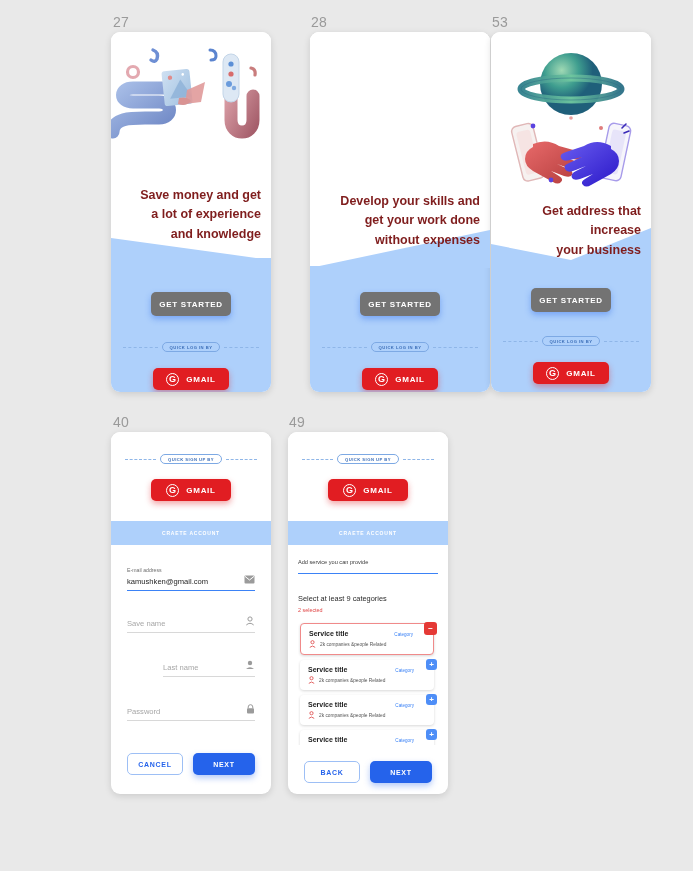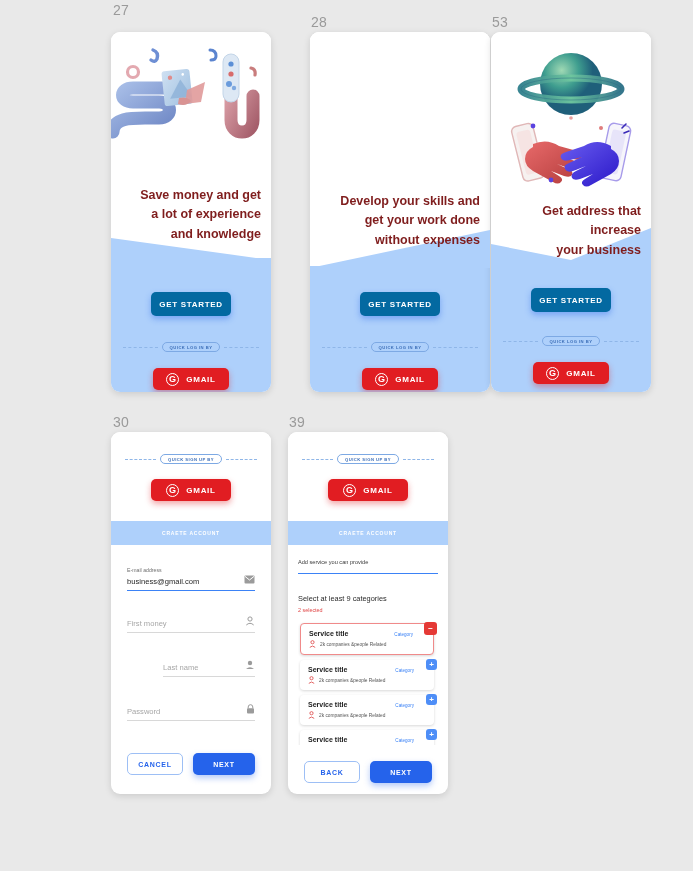--- a/index.html
+++ b/index.html
@@ -50,21 +50,21 @@
   .blue-area {
     position: relative;
     background: #aed0fb;
     width: 100%;
   }
   .wedge { position:absolute; left:0; width:100%; z-index:1; }
 
   .btn-primary {
     display: block;
     margin: 0 auto;
-    background: #0369a1;
+    background: #737373;
     color: #fff;
     border: none;
     border-radius: 5px;
     font-size: 8px;
     font-weight: bold;
     letter-spacing: .7px;
     font-family: "Liberation Sans", sans-serif;
     box-shadow: 0 3px 6px rgba(37,99,235,.4);
     cursor: pointer;
   }
@@ -205,21 +205,21 @@
   .badge.add { background:#4e8ef7; }
   .badge.rem { background:#e53935; width:13px; height:13px; top:-2px; right:-4px; }
 
   .list-clip { overflow: hidden; }
 </style>
 </head>
 <body>
 
 <div class="canvas">
 
-  <div class="frame-num" style="left:113px; top:2px;">27</div>
+  <div class="frame-num" style="left:113px; top:14px;">27</div>
   <div class="phone" style="left:111px; top:32px; width:160px; height:360px;">
 
     <div class="illus" style="height:150px;">
       <svg viewBox="0 0 160 150" preserveAspectRatio="xMidYMid meet">
         <defs>
           <linearGradient id="bl1" x1="0" y1="0" x2="1" y2="1">
             <stop offset="0" stop-color="#a9bfe8"></stop>
               <stop offset="1" stop-color="#6d86c4"></stop>
           </linearGradient>
           <linearGradient id="pk1" x1="0" y1="0" x2="1" y2="1">
@@ -385,53 +385,53 @@
           <span class="dash"></span>
         </div>
         <button class="btn-gmail" style="width:76px; height:22px; margin-top:16px;">
           <span class="gicon">G</span>
           <span>GMAIL</span>
         </button>
       </div>
     </div>
   </div>
 
-  <div class="frame-num" style="left:113px; top:414px;">30</div>
+  <div class="frame-num" style="left:113px; top:414px;">40</div>
   <div class="phone" style="left:111px; top:432px; width:160px; height:362px;">
 
     <div class="top-white" style="padding-top:22px; padding-bottom:20px;">
       <div class="divider" style="margin:0 14px;">
         <span class="dash"></span>
         <span class="pill">QUICK SIGN UP BY</span>
         <span class="dash"></span>
       </div>
       <button class="btn-gmail" style="width:80px; height:22px; margin-top:15px;">
         <span class="gicon">G</span>
         <span>GMAIL</span>
       </button>
     </div>
 
     <div class="banner">CRAETE ACCOUNT</div>
 
     <div style="padding:22px 16px 0 16px;">
 
       <div class="field" style="margin-bottom:16px;">
         <div class="field-label">E-mail address</div>
-        <div class="field-value">business@gmail.com</div>
+        <div class="field-value">kamushken@gmail.com</div>
         <div class="underline active"></div>
         <span class="field-icon">
           <svg width="11" height="9" viewBox="0 0 11 9">
               <rect x=".5" y=".5" width="10" height="8" rx="1" fill="#9b9b9b"></rect>
               <path d="M1 1.4 L5.5 5 L10 1.4" stroke="#fff" stroke-width="1" fill="none"></path>
             </svg>
         </span>
       </div>
 
       <div class="field" style="margin-bottom:18px;">
-        <div class="field-ph" style="padding-top:6px;">First money</div>
+        <div class="field-ph" style="padding-top:6px;">Save name</div>
         <div class="underline"></div>
         <span class="field-icon">
           <svg width="10" height="10" viewBox="0 0 10 10">
               <circle cx="5" cy="3" r="2.1" fill="none" stroke="#9b9b9b" stroke-width="1"></circle>
               <path d="M1.3 9 q3.7 -3.4 7.4 0" fill="none" stroke="#9b9b9b" stroke-width="1"></path>
             </svg>
         </span>
       </div>
 
       <div class="field" style="margin-bottom:18px;margin-left:36px;">
@@ -456,21 +456,21 @@
         </span>
       </div>
 
       <div style="display:flex; justify-content:center; gap:10px; margin-top:26px;">
         <button class="btn-outline" style="width:56px; height:22px;">CANCEL</button>
         <button class="btn-fill" style="width:62px; height:22px;">NEXT</button>
       </div>
     </div>
   </div>
 
-  <div class="frame-num" style="left:289px; top:414px;">39</div>
+  <div class="frame-num" style="left:289px; top:414px;">49</div>
   <div class="phone" style="left:288px; top:432px; width:160px; height:362px;">
 
     <div class="top-white" style="padding-top:22px; padding-bottom:20px;">
       <div class="divider" style="margin:0 14px;">
         <span class="dash"></span>
         <span class="pill">QUICK SIGN UP BY</span>
         <span class="dash"></span>
       </div>
       <button class="btn-gmail" style="width:80px; height:22px; margin-top:15px;">
         <span class="gicon">G</span>

